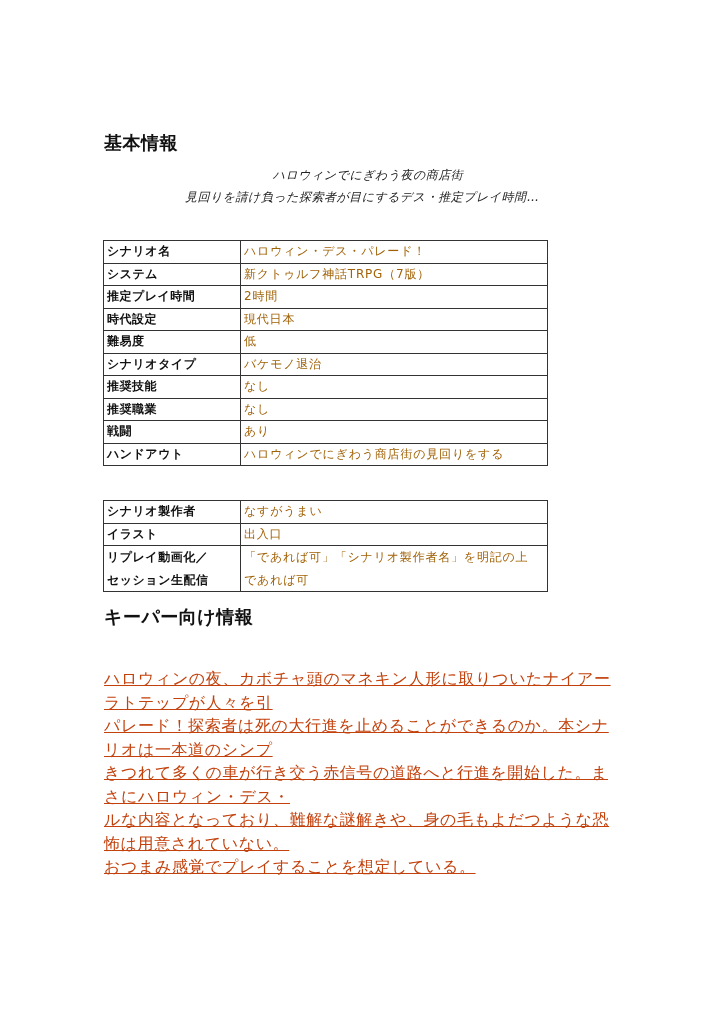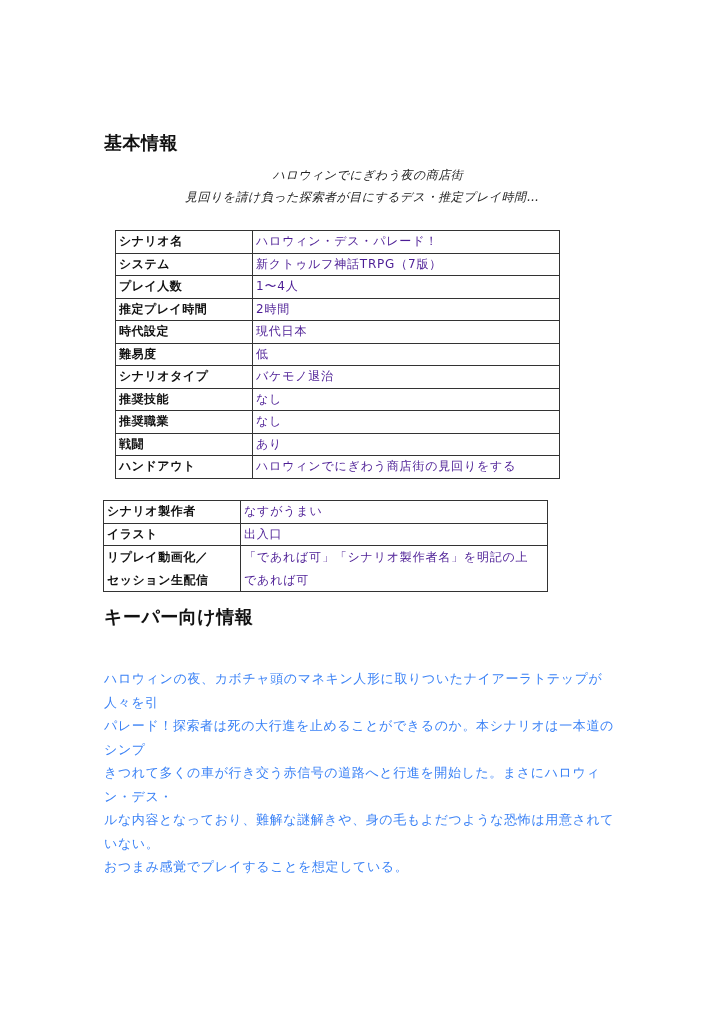--- a/index.html
+++ b/index.html
@@ -25,51 +25,47 @@
   table.info {
     position: absolute; left: 103px; width: 445px;
     border-collapse: collapse; table-layout: fixed;
   }
   table.info td {
     border: 1.5px solid #333; padding: 0 0 0 3px; height: 21.5px;
     font-size: 12px; line-height: 21px; white-space: nowrap; overflow: hidden;
     vertical-align: middle;
   }
   table.info td.k { width: 133px; font-weight: bold; letter-spacing: 0.5px; }
-  table.info td.v { color: #4c1d95; letter-spacing: 0.8px; }
-  #t1 { top: 230px; margin-left: 12px; }
+  table.info td.v { color: #a16207; letter-spacing: 0.8px; }
+  #t1 { top: 240px; }
   #t2 { top: 500px; }
   #t2 td.multi { line-height: 22.5px; white-space: normal; vertical-align: top; padding-top: 0; }
   .para {
     position: absolute; left: 104px; width: 520px; top: 667px;
     font-family: "DejaVu Serif", "Liberation Serif", serif;
-    font-size: 13px; line-height: 23.5px; color: #3b82f6; letter-spacing: 0.6px;
+    font-size: 16px; line-height: 23.5px; color: #c2410c; letter-spacing: 0.6px; text-decoration: underline;
   }
 </style>
 </head>
 <body>
 
 <h1 class="h1" id="h-basic">基本情報</h1>
 
 <div class="tagline" id="tag1">ハロウィンでにぎわう夜の商店街</div>
 <div class="tagline" id="tag2">見回りを請け負った探索者が目にするデス・推定プレイ時間…</div>
 
 <table class="info" id="t1">
   <tbody>
       <tr>
         <td class="k">シナリオ名</td>
         <td class="v">ハロウィン・デス・パレード！</td>
       </tr>
   <tr>
         <td class="k">システム</td>
         <td class="v">新クトゥルフ神話TRPG（7版）</td>
-      </tr>
-  <tr>
-        <td class="k">プレイ人数</td>
-        <td class="v">1〜4人</td>
       </tr>
   <tr>
         <td class="k">推定プレイ時間</td>
         <td class="v">2時間</td>
       </tr>
   <tr>
         <td class="k">時代設定</td>
         <td class="v">現代日本</td>
       </tr>
   <tr>

